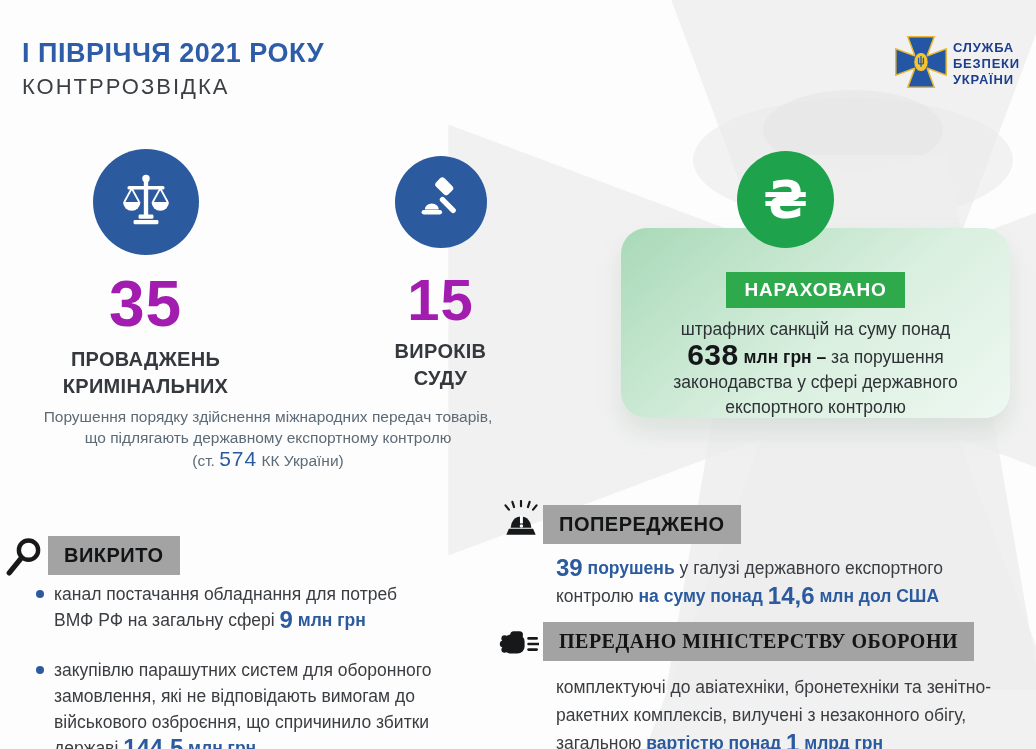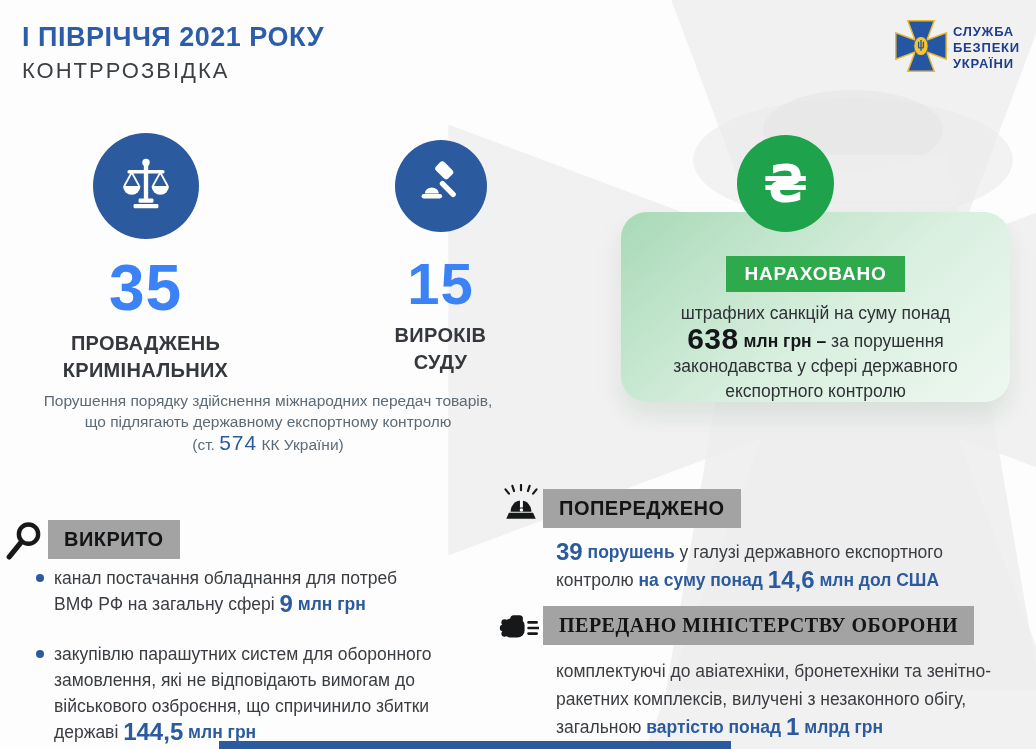--- a/index.html
+++ b/index.html
@@ -1,36 +1,36 @@
 <!DOCTYPE html>
 <html><head>
 <meta charset="utf-8">
 <style>
   html,body { margin:0; padding:0; background:#ffffff; }
   .canvas {
     position:relative; width:1036px; height:749px; overflow:hidden;
     background:#fdfdfd; font-family:"Liberation Sans", sans-serif;
   }
-  .layer { position:absolute; z-index:1; }
+  .layer { position:absolute; z-index:1;margin-top:16px; }
   .watermark { position:absolute; left:0; top:0; z-index:0; }
 
   
   .header-title { left:22px; top:22px; font-size:27px; font-weight:800; color:#2d5ca8; letter-spacing:.5px; }
   .header-sub   { left:22px; top:58px; font-size:22px; font-weight:400; color:#3b3e43; letter-spacing:2px; }
   .logo { top:16px; right:16px; display:flex; align-items:center; gap:2px; }
   .logo-text { font-size:13px; font-weight:700; color:#1d3e8f; line-height:16px; letter-spacing:.8px; }
 
   
   .stat { text-align:center; }
   .stat-1 { left:38px;  top:133px; width:215px; }
   .stat-2 { left:348px; top:140px; width:185px; }
   .stat-circle { margin:0 auto; border-radius:50%; background:#2b5b9e; display:flex; align-items:center; justify-content:center; }
   .stat-1 .stat-circle { width:106px; height:106px; }
   .stat-2 .stat-circle { width:92px;  height:92px; }
-  .stat-value { font-weight:800; color:#3b82f6; letter-spacing:1px; }
+  .stat-value { font-weight:800; color:#a21caf; letter-spacing:1px; }
   .stat-1 .stat-value { font-size:64px; margin-top:12px; }
   .stat-2 .stat-value { font-size:58px; margin-top:18px; }
   .stat-label { font-size:20px; font-weight:700; color:#35383d; line-height:27px; margin-top:5px; letter-spacing:.3px; }
 
   
   .note { left:8px; top:390px; width:520px; text-align:center; font-size:15.5px; color:#5d6b77; line-height:21px; }
   .note .num { font-size:21px; color:#2b5b9e; letter-spacing:1px; }
 
   
   .green-circle {

